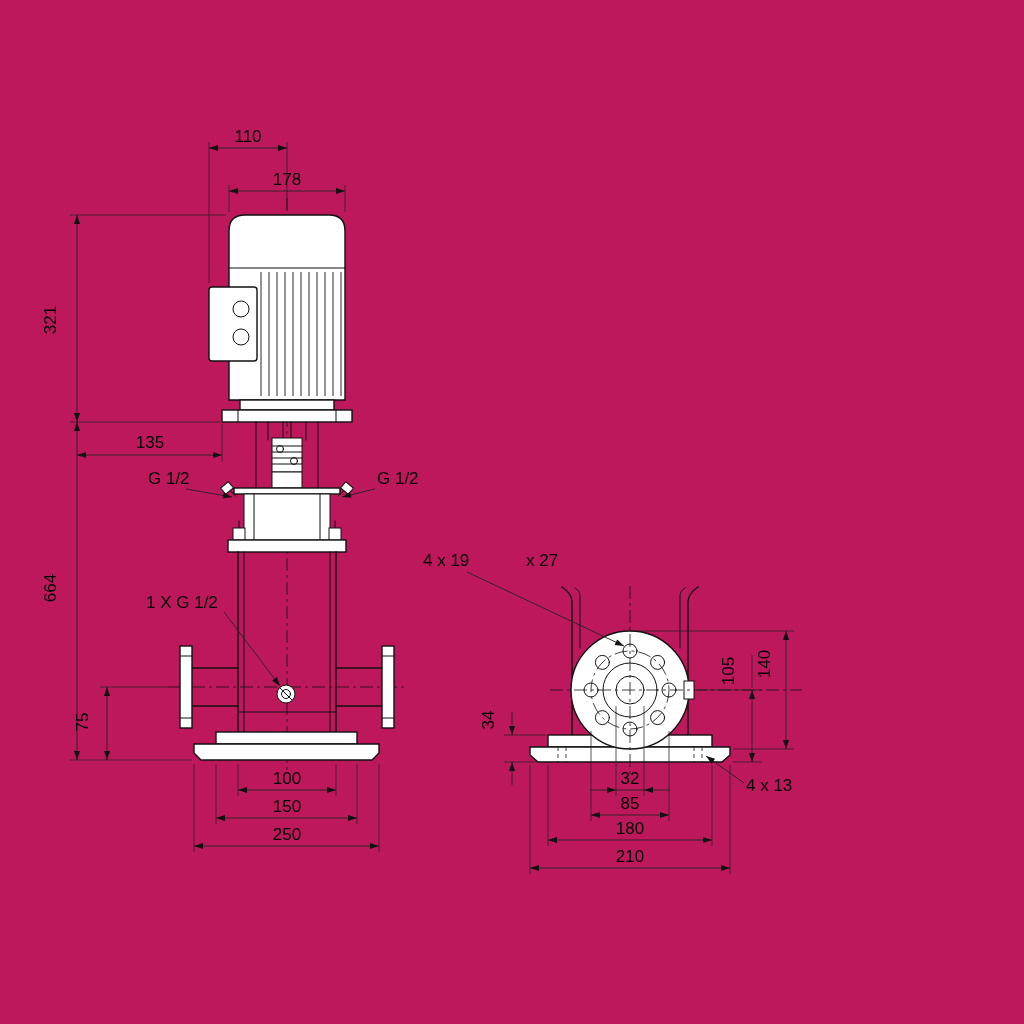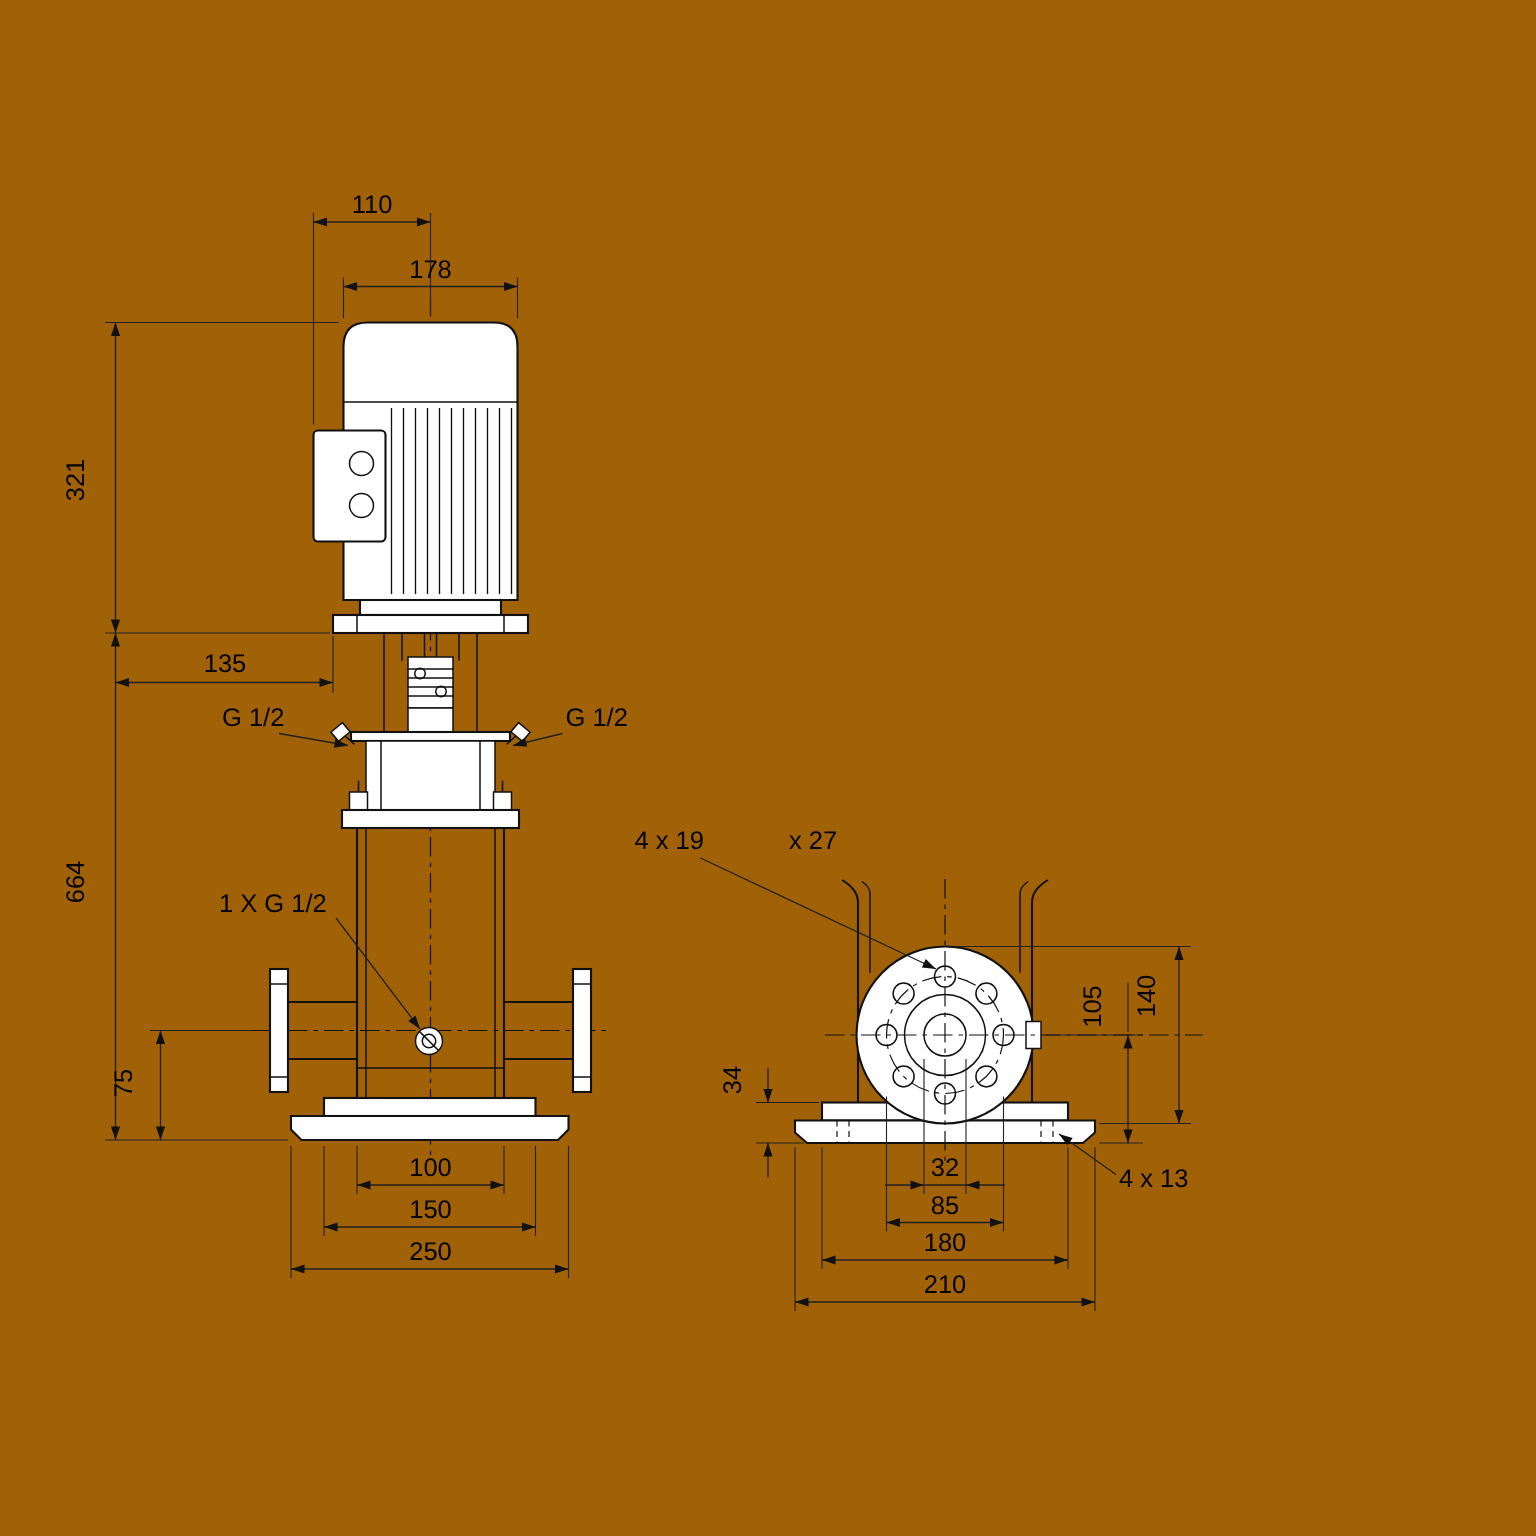--- a/index.html
+++ b/index.html
@@ -1,16 +1,16 @@
 <!DOCTYPE html>
 <html><head>
 <meta charset="utf-8">
 <style>
   html,body{margin:0;padding:0;background:#fff;}
-  .page{width:1024px;height:1024px;background:#a16207;position:relative;}
+  .page{width:1024px;height:1024px;background:#be185d;position:relative;}
   svg{display:block;}
   .t{font-family:"Liberation Sans",sans-serif;font-size:17px;fill:#000;}
   .o  {stroke:#111;stroke-width:1.4;fill:none;stroke-linecap:square;}
   .of {stroke:#111;stroke-width:1.4;fill:#fff;}
   .t1 {stroke:#111;stroke-width:1;fill:none;stroke-linecap:square;}
   .t1f{stroke:#111;stroke-width:1;fill:#fff;}
   .fin{stroke:#111;stroke-width:0.9;fill:none;}
   .d  {stroke:#222;stroke-width:0.9;fill:none;}
   .e  {stroke:#222;stroke-width:0.75;fill:none;}
   .cl {stroke:#111;stroke-width:0.8;fill:none;stroke-dasharray:13 4 3 4;}

